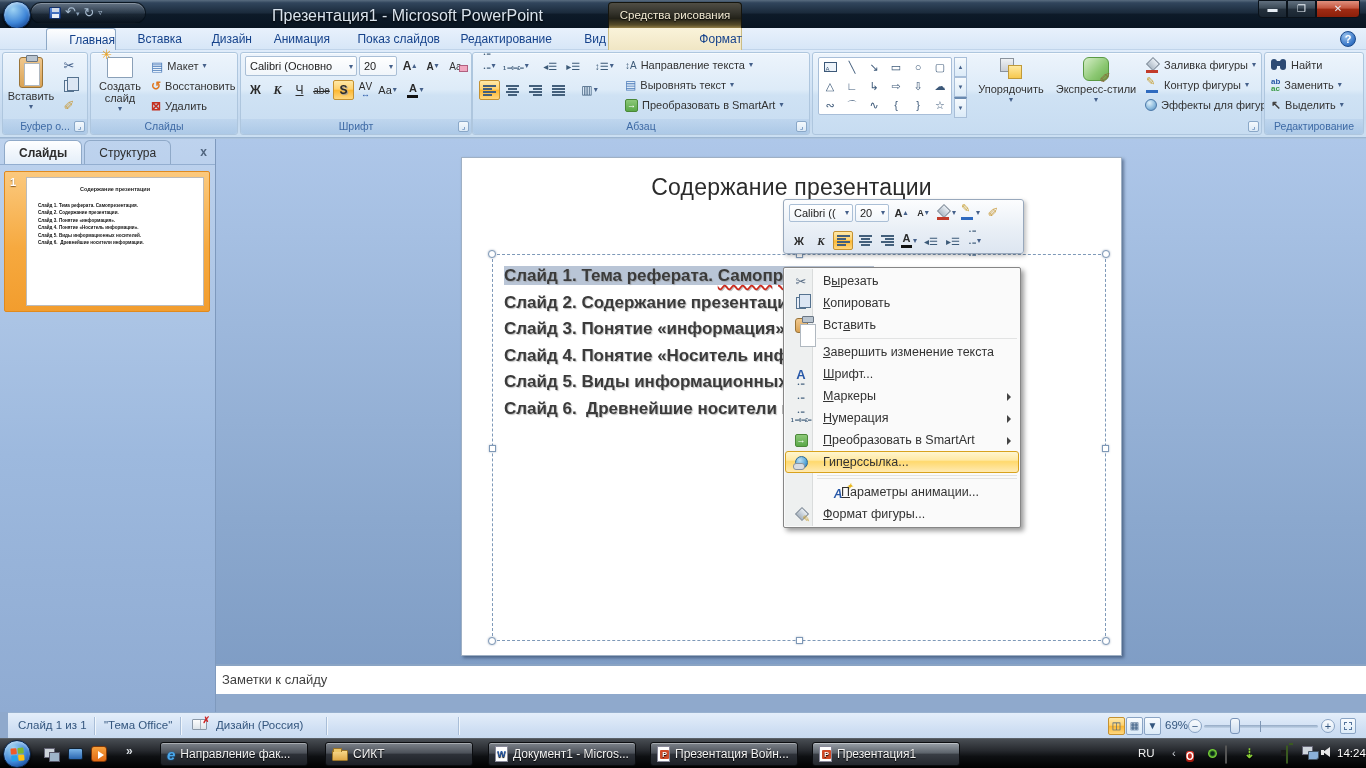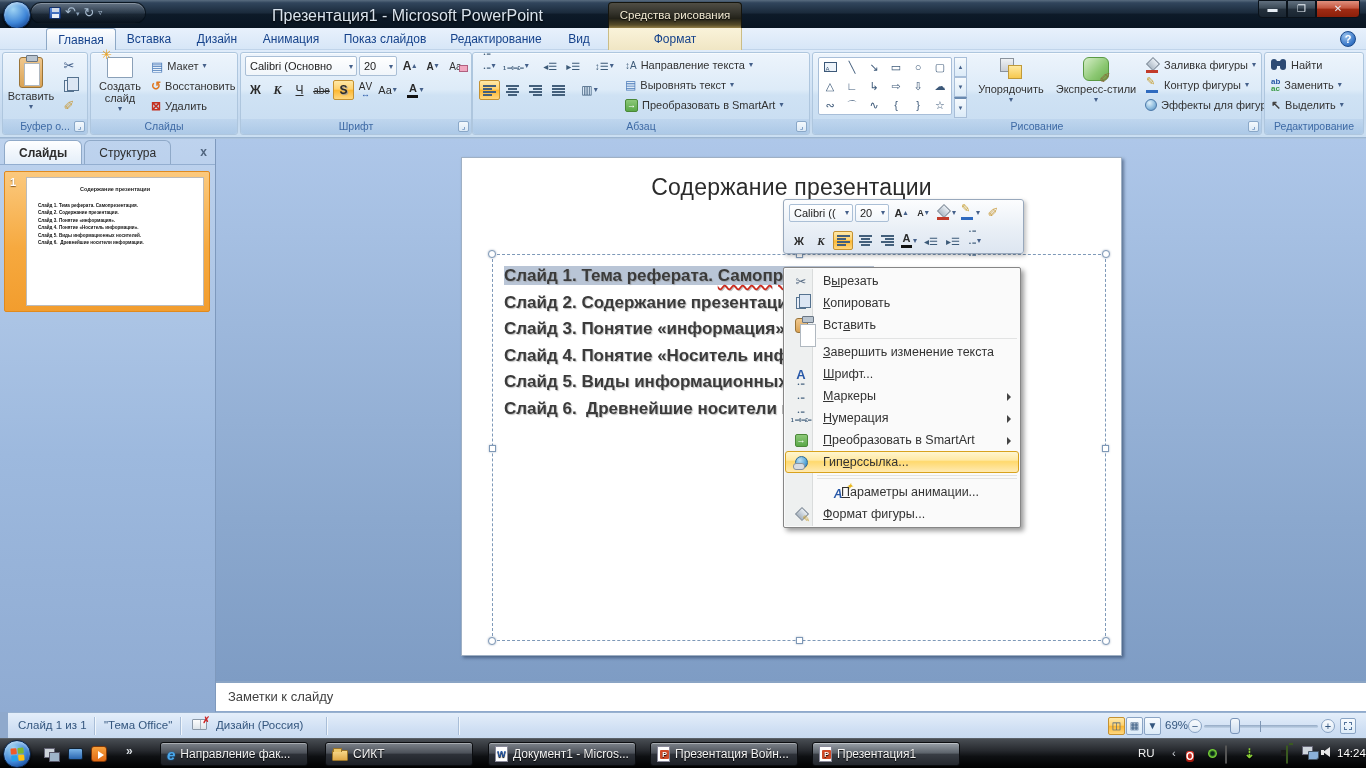--- a/index.html
+++ b/index.html
@@ -27,21 +27,21 @@
 .winbtn.close{width:44px;border-radius:0 0 4px 0;background:linear-gradient(180deg,#e0907e,#c4553e 45%,#a12c14 50%,#8a1f0a)}
 #ctxhdr{position:absolute;left:608px;top:2px;width:134px;height:26px;border-radius:4px 4px 0 0;
  background:linear-gradient(180deg,#504e44,#34332b 40%,#232219 62%,#574c28 88%,#96824a 100%);
  border:1px solid #15150e;border-bottom:none;color:#f4ecd4;font-size:11.5px;text-align:center;line-height:25px;text-shadow:0 1px 1px #000}
 
 
 #tabsrow{position:absolute;left:0;top:28px;width:100%;height:22px;
  background:linear-gradient(180deg,#e8f1fc,#d7e6f7);border-bottom:1px solid #c0d4ea}
 #ctxzone{position:absolute;left:608px;top:0;width:134px;height:22px;
  background:linear-gradient(180deg,#faf3da,#f0e6c4);border-left:1px solid #cbbd85;border-right:1px solid #cbbd85}
-.tab{position:absolute;top:0;height:22px;line-height:22px;font-size:12px;color:#15428b;text-align:center;cursor:default}
+.tab{position:absolute;top:0;height:22px;line-height:22px;font-size:12px;color:#15428b;text-align:right;cursor:default}
 .tab.active{background:linear-gradient(180deg,#fefefe,#ecf3fb 55%,#dfeaf6);border:1px solid #8da8c6;border-bottom:none;border-radius:3px 3px 0 0}
 #helpbtn{position:absolute;right:10px;top:31px;width:16px;height:16px;border-radius:50%;
  background:radial-gradient(circle at 35% 30%,#9cc4ee,#3a78c8 65%,#1d55a0);border:1px solid #1a4a8c;
  color:#fff;font-size:11px;font-weight:bold;text-align:center;line-height:15px}
 
 
 #ribbon{position:absolute;left:0;top:50px;width:100%;height:87px;
  background:linear-gradient(180deg,#e0ecfa,#d2e3f5 40%,#c3d8ee 78%,#cbdff2)}
 #ribbonedge{position:absolute;left:0;top:137px;width:100%;height:3px;background:linear-gradient(180deg,#93aecd,#c4d8ec)}
 .group{position:absolute;top:2px;height:83px;border:1px solid #aec6de;border-radius:3px;
@@ -172,22 +172,22 @@
 .mi-par::before{content:"≣¶";font-size:10px;color:#3c5a78}
 .mi-link{width:13px;height:13px;border-radius:50%;background:radial-gradient(circle at 35% 30%,#bfe0f2,#58a6d8 60%,#2a78b0);border:1px solid #2a6898;position:relative}
 .mi-link::after{content:"";position:absolute;left:-3px;bottom:-2px;width:10px;height:5px;border:1.5px solid #8a929c;border-radius:3px;background:#d8dce2}
 .mi-anim{font-size:12px;font-weight:bold;font-style:italic;color:#2858a8;position:relative}
 .mi-anim::after{content:"✦";position:absolute;right:-6px;top:-4px;font-size:8px;color:#e8b820}
 .mi-fmt{position:relative;width:14px;height:14px}
 .mi-fmt::before{content:"";position:absolute;left:3px;top:2px;width:8px;height:8px;background:linear-gradient(#e8eef4,#a8b4c0);border:1px solid #7a8694;transform:rotate(45deg)}
 .mi-fmt::after{content:"✎";position:absolute;right:-2px;bottom:-3px;font-size:9px;color:#c8a23a}
 
 
-#notes{position:absolute;left:216px;top:681px;width:1150px;height:30px;background:#fff;border-top:2px solid #8aa4c4;
- font-size:13px;color:#3f3f3f;padding:6px 0 0 12px}
+#notes{position:absolute;left:216px;top:664px;width:1150px;height:30px;background:#fff;border-top:2px solid #8aa4c4;
+ font-size:13px;color:#3f3f3f;padding:6px 0 0 6px}
 
 
 #statusbar{position:absolute;left:8px;top:712px;width:100%;height:34px;
  background:linear-gradient(180deg,#e4eefa,#cfdff3 50%,#c2d6ee);border-top:1px solid #98b1cf;
  font-size:11.5px;color:#34567e}
 .sb-sep{position:absolute;top:4px;width:1px;height:18px;background:#a9bed8;box-shadow:1px 0 0 #f0f6fc}
 .sb-text{position:absolute;top:6px;white-space:nowrap}
 .i-spell{position:absolute;top:6px;width:15px;height:11px;background:linear-gradient(#fdfdfd,#dde4ea);border:1px solid #8a98a8;border-radius:1px}
 .i-spell::before{content:"";position:absolute;left:7px;top:0;width:1px;height:100%;background:#aab4c0}
 .i-spell::after{content:"✗";position:absolute;right:-4px;top:-5px;font-size:9px;color:#c22;font-weight:bold}
@@ -492,21 +492,20 @@
             <span class="i-outline"></span>
             <span>Контур фигуры</span>
             <span class="arr9">▾</span>
           </div>
         <div class="rowbtn">
             <span class="i-effects"></span>
             <span>Эффекты для фигур</span>
             <span class="arr9">▾</span>
           </div>
       </div>
-      <div class="glabel">Рисование</div>
       <span class="launcher">⌟</span>
     </div>
 
     <div class="group" style="left:1264px;width:100px">
       <div style="position:absolute;left:6px;top:2px">
         <div class="rowbtn">
             <span class="i-find"></span>
             <span>Найти</span>
           </div>
         <div class="rowbtn">

